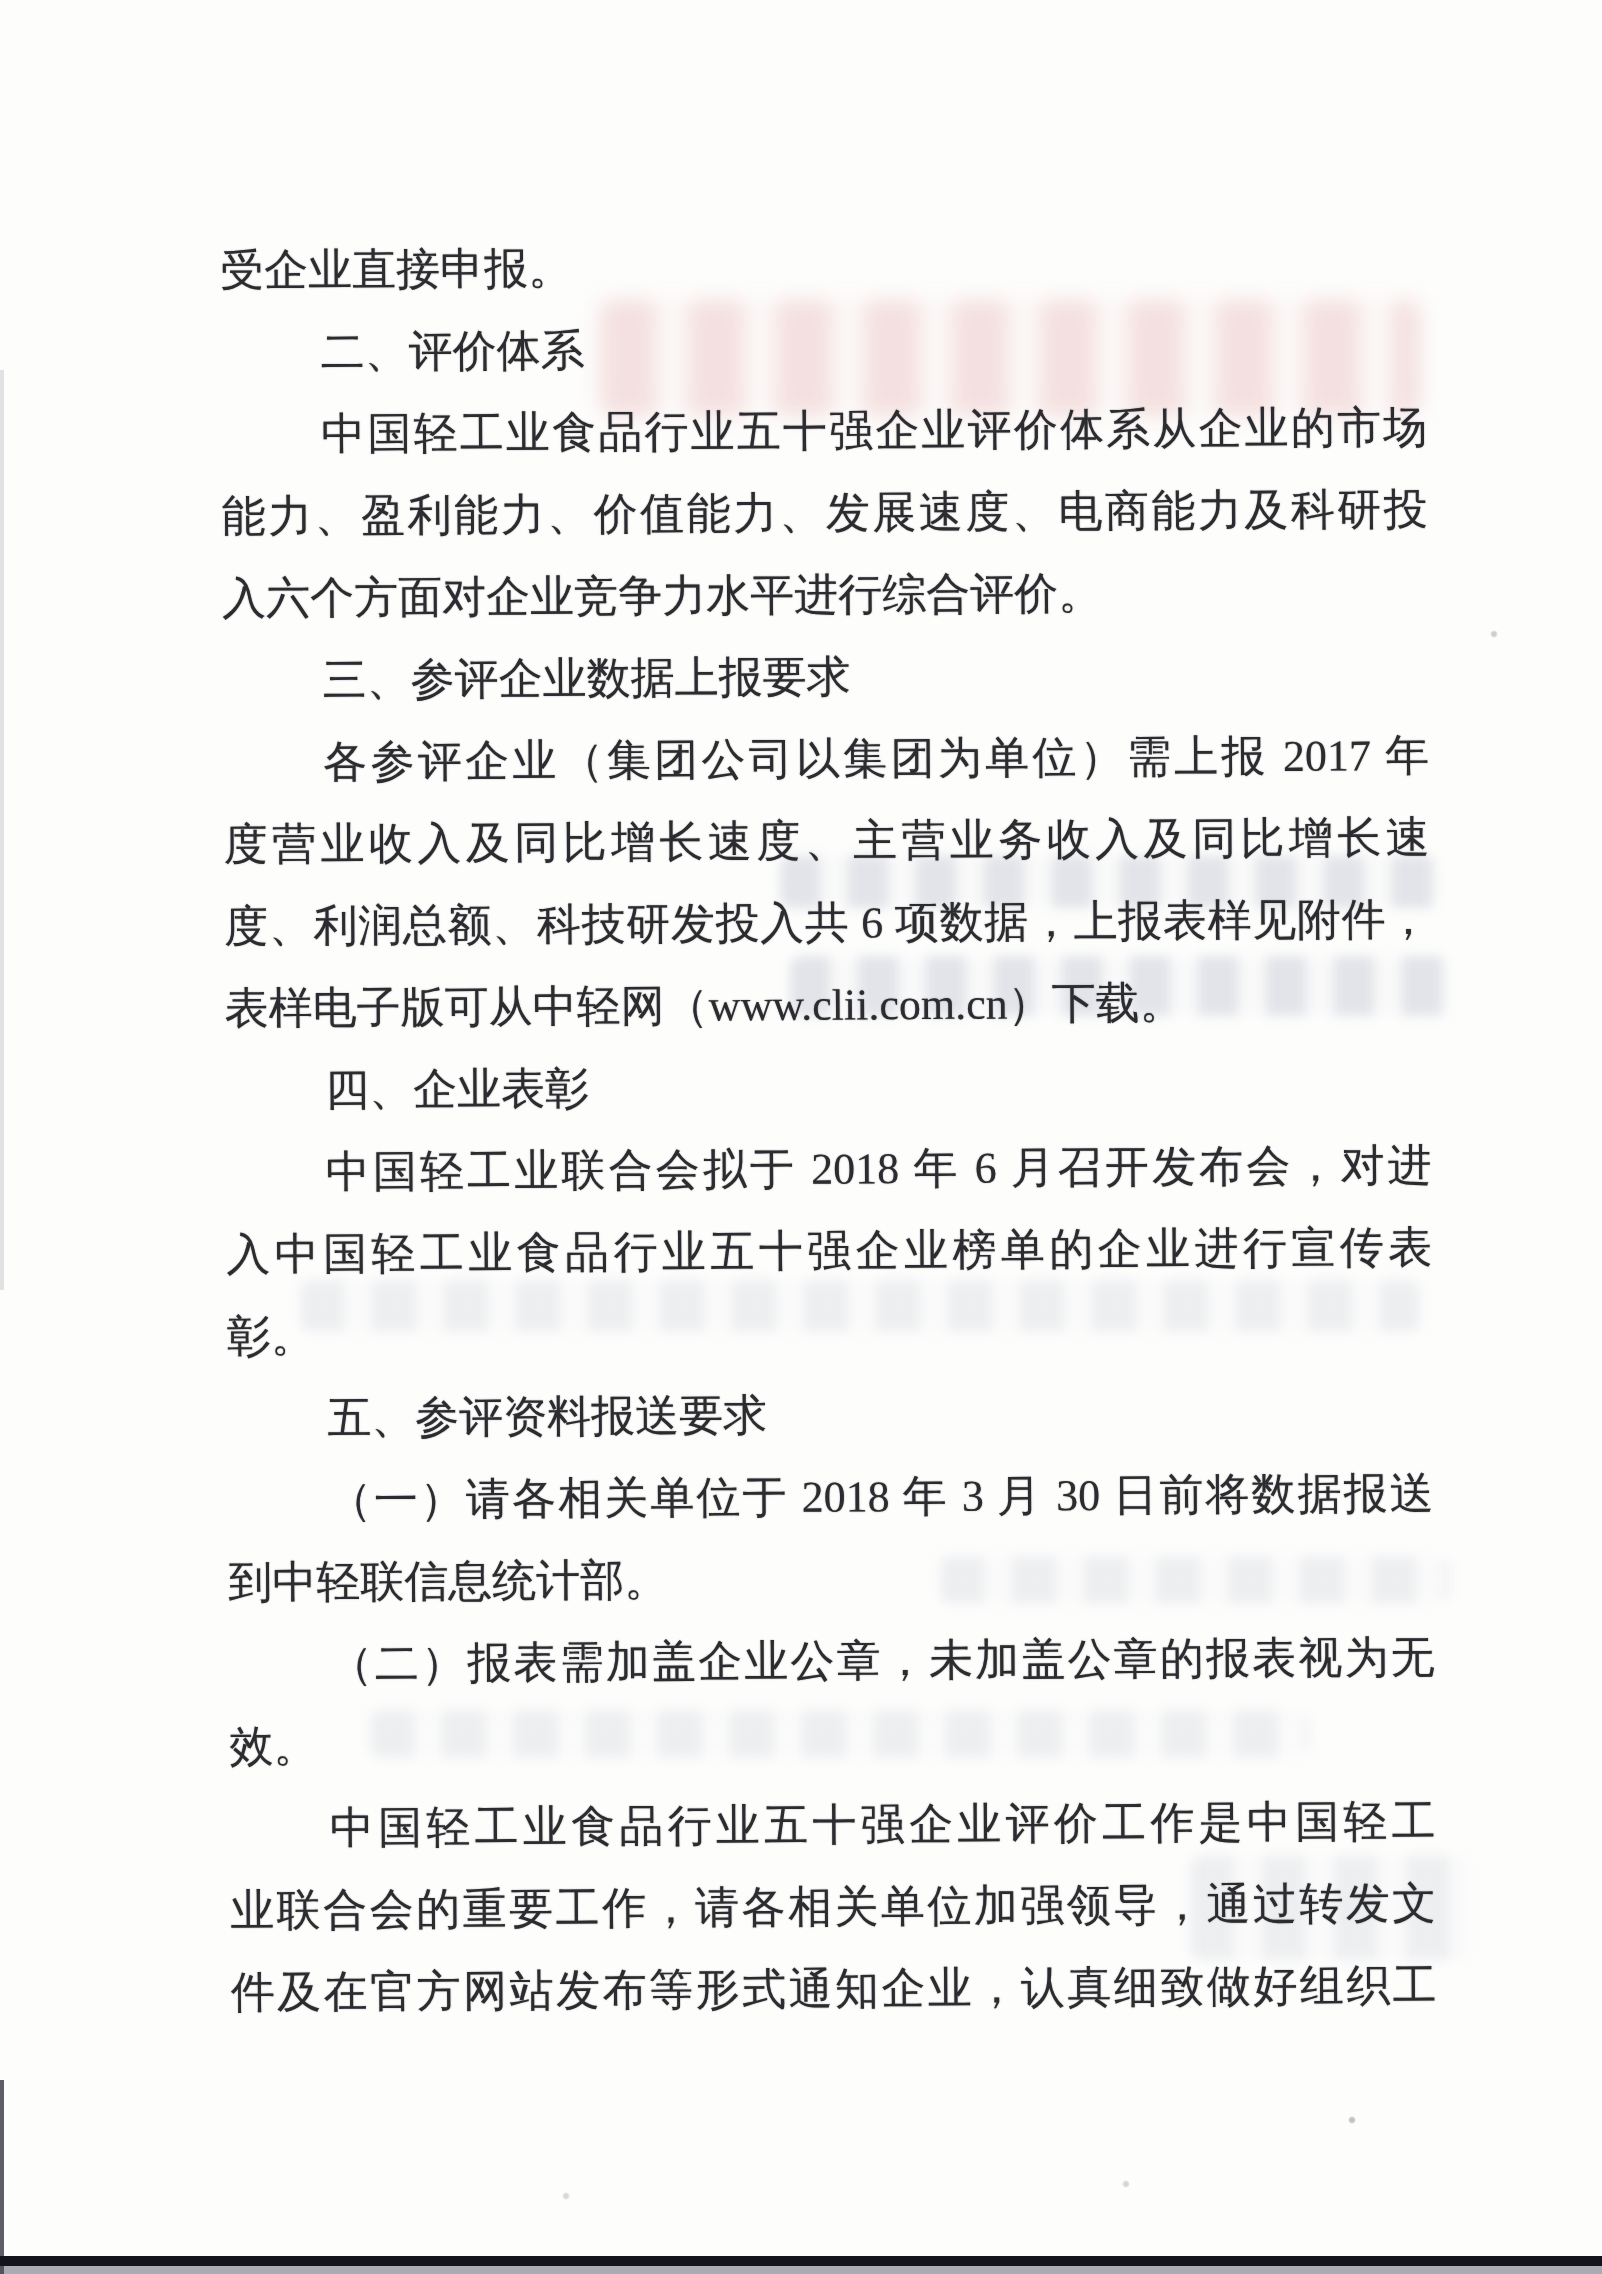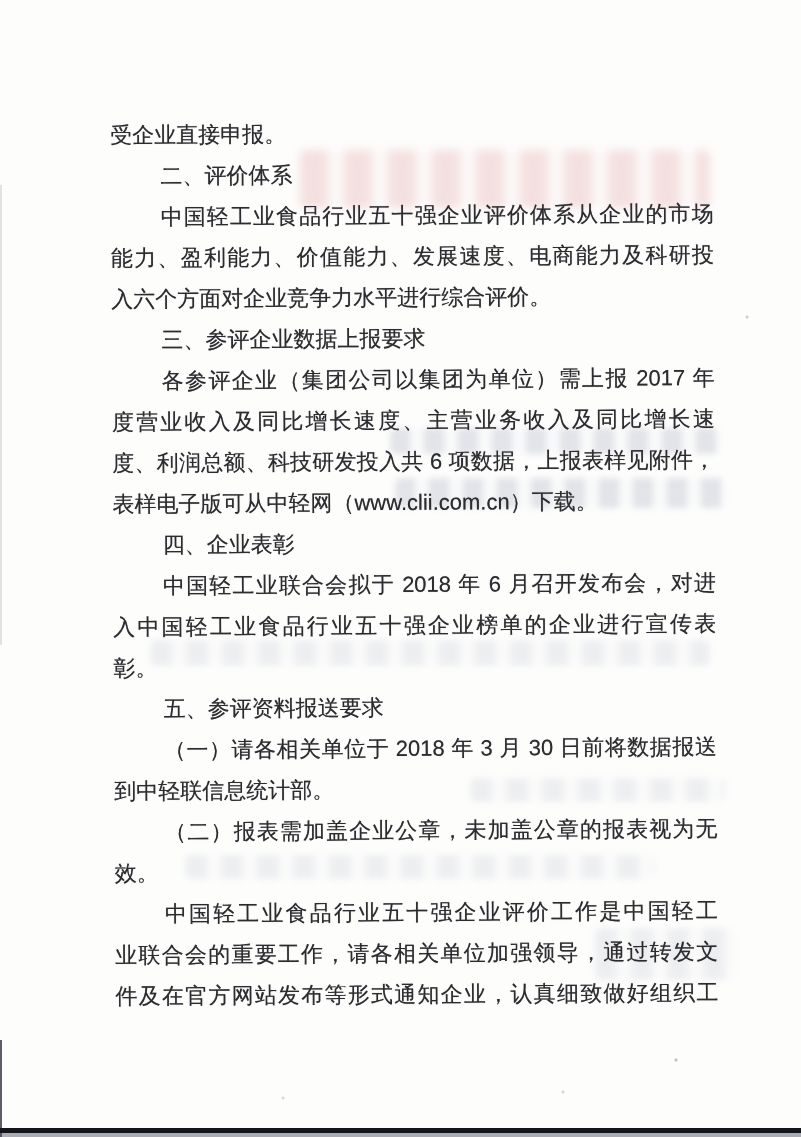--- a/index.html
+++ b/index.html
@@ -2,21 +2,21 @@
 <html><head>
 <meta charset="utf-8">
 <style>
   html, body { margin: 0; padding: 0; background: #ffffff; }
   .page {
     position: relative;
     width: 801px;
     height: 1137px;
     background: #fdfdfc;
     overflow: hidden;
-    font-family: Liberation Sans, sans-serif;
+    font-family: Liberation Serif, serif;
   }
   
   .page::after {
     content: "";
     position: absolute; inset: 0;
     background:
       radial-gradient(circle 2px at 747px 317px, rgba(120,120,130,0.35) 0 1px, transparent 2px),
       radial-gradient(circle 2px at 563px 1092px, rgba(120,120,130,0.3) 0 1px, transparent 2px),
       radial-gradient(circle 2px at 676px 1060px, rgba(100,100,115,0.4) 0 1px, transparent 2px),
       radial-gradient(circle 2px at 283px 1098px, rgba(130,130,140,0.3) 0 1px, transparent 2px);

